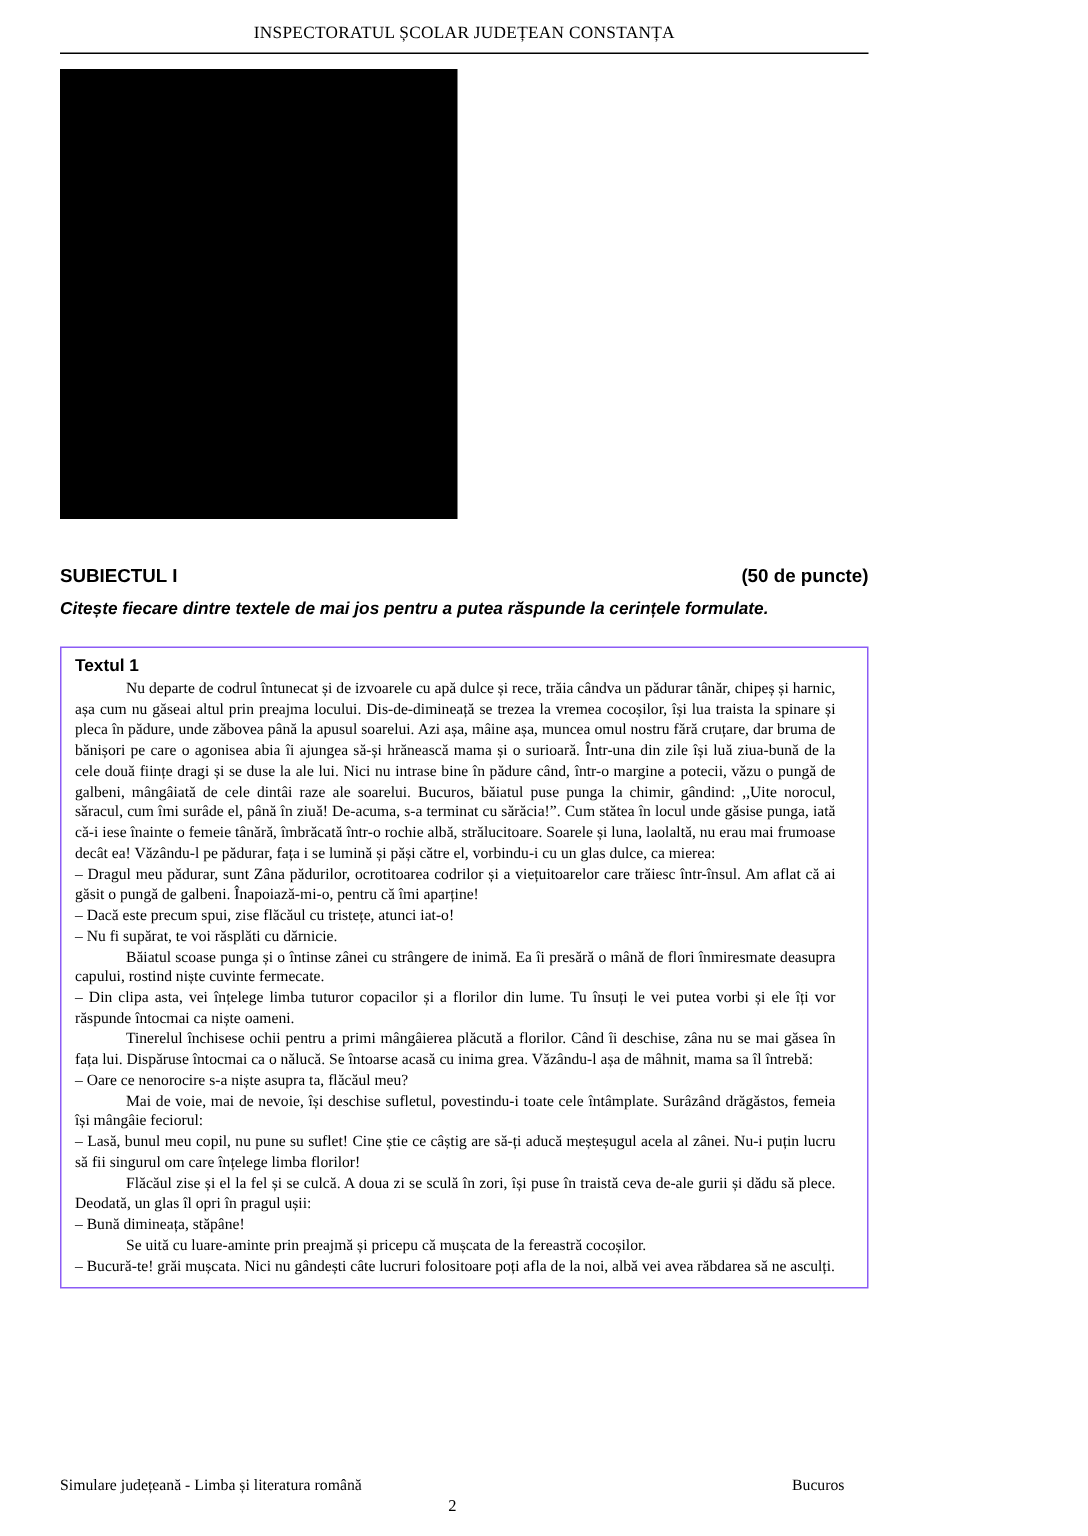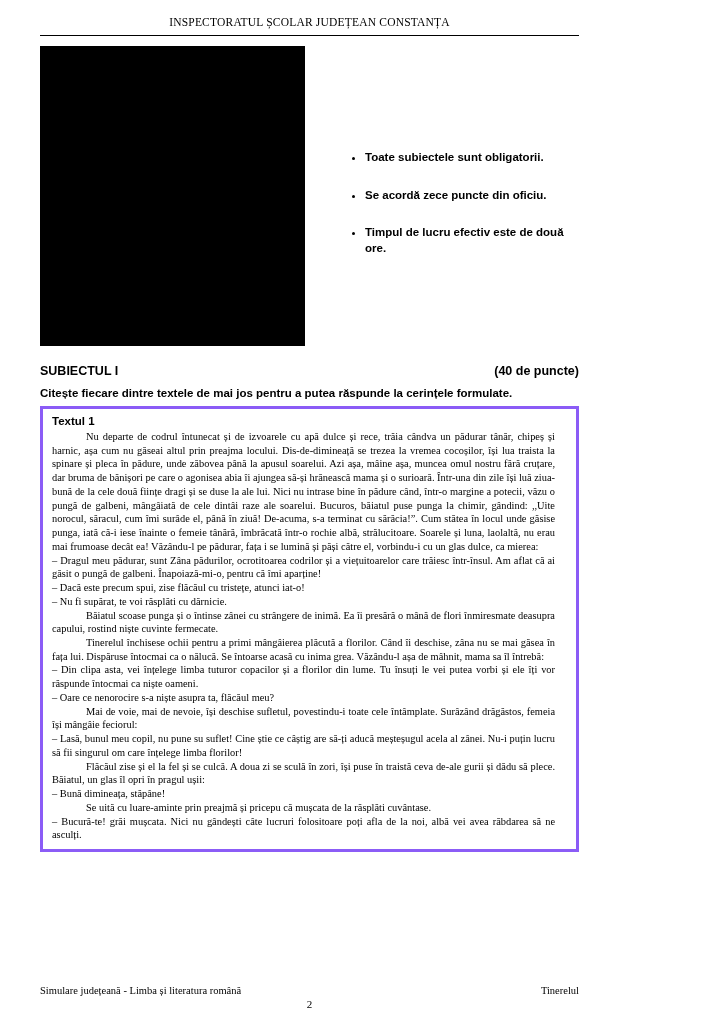--- a/index.html
+++ b/index.html
@@ -62,31 +62,32 @@
     line-height: 1.35;
     margin-bottom: 22px;
   }
   .subject-line {
     display: flex;
     justify-content: space-between;
     align-items: center;
     font-family: "Liberation Sans", sans-serif;
     font-weight: bold;
     font-size: 12.5px;
-    margin-top: 8px;
+    margin-top: 21px;
   }
   .instruction {
     font-family: "Liberation Sans", sans-serif;
     font-weight: bold;
     font-size: 11.5px;
     margin-top: 9px;
-    margin-bottom: 7px;
+    margin-bottom: 19px;
+    font-style: italic;
   }
   .text-box {
-    border: 3px solid #8b5cf6;
+    border: 1px solid #8b5cf6;
     padding: 6px 21px 7px 9px;
   }
   .text-label {
     font-family: "Liberation Sans", sans-serif;
     font-weight: bold;
     font-size: 11.5px;
     margin-bottom: 3px;
   }
   .para {
     font-family: Liberation Serif, serif;
@@ -94,21 +95,21 @@
     line-height: 1.32;
     text-align: justify;
     margin: 0;
   }
   .para.indent {
     text-indent: 34px;
   }
   .footer {
     position: absolute;
     left: 40px;
-    right: 40px;
+    right: 56px;
     bottom: 14px;
     font-family: "Liberation Serif", serif;
     font-size: 10.5px;
   }
   .footer-row {
     display: flex;
     justify-content: space-between;
     align-items: baseline;
   }
   .footer-page {
@@ -120,55 +121,48 @@
 </head>
 <body>
 
 <div class="page">
 
   <div class="header-title">INSPECTORATUL ȘCOLAR JUDEȚEAN CONSTANȚA</div>
   <div class="header-rule"></div>
 
   <div class="top-block">
     <div class="logo-box"></div>
-    <div class="notes">
-      <ul>
-        <li>Toate subiectele sunt obligatorii.</li>
-        <li>Se acordă zece puncte din oficiu.</li>
-        <li>Timpul de lucru efectiv este de două ore.</li>
-      </ul>
-    </div>
   </div>
 
   <div class="subject-line">
     <span>SUBIECTUL I</span>
-    <span>(40 de puncte)</span>
+    <span>(50 de puncte)</span>
   </div>
 
   <div class="instruction">Citește fiecare dintre textele de mai jos pentru a putea răspunde la cerințele formulate.</div>
 
   <div class="text-box">
     <div class="text-label">Textul 1</div>
     <p class="para indent">Nu departe de codrul întunecat și de izvoarele cu apă dulce și rece, trăia cândva un pădurar tânăr, chipeș și harnic, așa cum nu găseai altul prin preajma locului. Dis-de-dimineață se trezea la vremea cocoșilor, își lua traista la spinare și pleca în pădure, unde zăbovea până la apusul soarelui. Azi așa, mâine așa, muncea omul nostru fără cruțare, dar bruma de bănișori pe care o agonisea abia îi ajungea să-și hrănească mama și o surioară. Într-una din zile își luă ziua-bună de la cele două ființe dragi și se duse la ale lui. Nici nu intrase bine în pădure când, într-o margine a potecii, văzu o pungă de galbeni, mângâiată de cele dintâi raze ale soarelui. Bucuros, băiatul puse punga la chimir, gândind: ,,Uite norocul, săracul, cum îmi surâde el, până în ziuă! De-acuma, s-a terminat cu sărăcia!”. Cum stătea în locul unde găsise punga, iată că-i iese înainte o femeie tânără, îmbrăcată într-o rochie albă, strălucitoare. Soarele și luna, laolaltă, nu erau mai frumoase decât ea! Văzându-l pe pădurar, fața i se lumină și păși către el, vorbindu-i cu un glas dulce, ca mierea:</p>
     <p class="para">– Dragul meu pădurar, sunt Zâna pădurilor, ocrotitoarea codrilor și a viețuitoarelor care trăiesc într-însul. Am aflat că ai găsit o pungă de galbeni. Înapoiază-mi-o, pentru că îmi aparține!</p>
     <p class="para">– Dacă este precum spui, zise flăcăul cu tristețe, atunci iat-o!</p>
     <p class="para">– Nu fi supărat, te voi răsplăti cu dărnicie.</p>
     <p class="para indent">Băiatul scoase punga și o întinse zânei cu strângere de inimă. Ea îi presără o mână de flori înmiresmate deasupra capului, rostind niște cuvinte fermecate.</p>
+    <p class="para">– Din clipa asta, vei înțelege limba tuturor copacilor și a florilor din lume. Tu însuți le vei putea vorbi și ele îți vor răspunde întocmai ca niște  oameni.</p>
     <p class="para indent">Tinerelul închisese ochii pentru a primi mângâierea plăcută a florilor. Când îi deschise, zâna nu se mai găsea în fața lui. Dispăruse întocmai ca o nălucă. Se întoarse acasă cu inima grea. Văzându-l așa de mâhnit, mama sa îl întrebă:</p>
-    <p class="para">– Din clipa asta, vei înțelege limba tuturor copacilor și a florilor din lume. Tu însuți le vei putea vorbi și ele îți vor răspunde întocmai ca niște  oameni.</p>
     <p class="para">– Oare ce nenorocire s-a niște asupra ta, flăcăul meu?</p>
     <p class="para indent">Mai de voie, mai de nevoie, își deschise sufletul, povestindu-i toate cele întâmplate. Surâzând drăgăstos, femeia își mângâie feciorul:</p>
     <p class="para">– Lasă, bunul meu copil, nu pune su suflet! Cine știe ce câștig are să-ți aducă meșteșugul acela al zânei. Nu-i puțin lucru să fii singurul om care înțelege limba florilor!</p>
-    <p class="para indent">Flăcăul zise și el la fel și se culcă. A doua zi se sculă în zori, își puse în  traistă ceva de-ale gurii și dădu să plece. Băiatul, un glas îl opri în pragul ușii:</p>
+    <p class="para indent">Flăcăul zise și el la fel și se culcă. A doua zi se sculă în zori, își puse în  traistă ceva de-ale gurii și dădu să plece. Deodată, un glas îl opri în pragul ușii:</p>
     <p class="para">– Bună dimineața, stăpâne!</p>
-    <p class="para indent">Se uită cu luare-aminte prin preajmă și pricepu că mușcata de la răsplăti cuvântase.</p>
+    <p class="para indent">Se uită cu luare-aminte prin preajmă și pricepu că mușcata de la fereastră cocoșilor.</p>
     <p class="para">– Bucură-te! grăi mușcata. Nici nu gândești câte lucruri folositoare poți afla de la noi, albă vei avea răbdarea să ne asculți.</p>
   </div>
 
   <div class="footer">
     <div class="footer-row">
       <span>Simulare județeană - Limba și literatura română</span>
-      <span>Tinerelul</span>
+      <span>Bucuros</span>
     </div>
     <div class="footer-page">2</div>
   </div>
 
 </div>
 
 </body></html>

